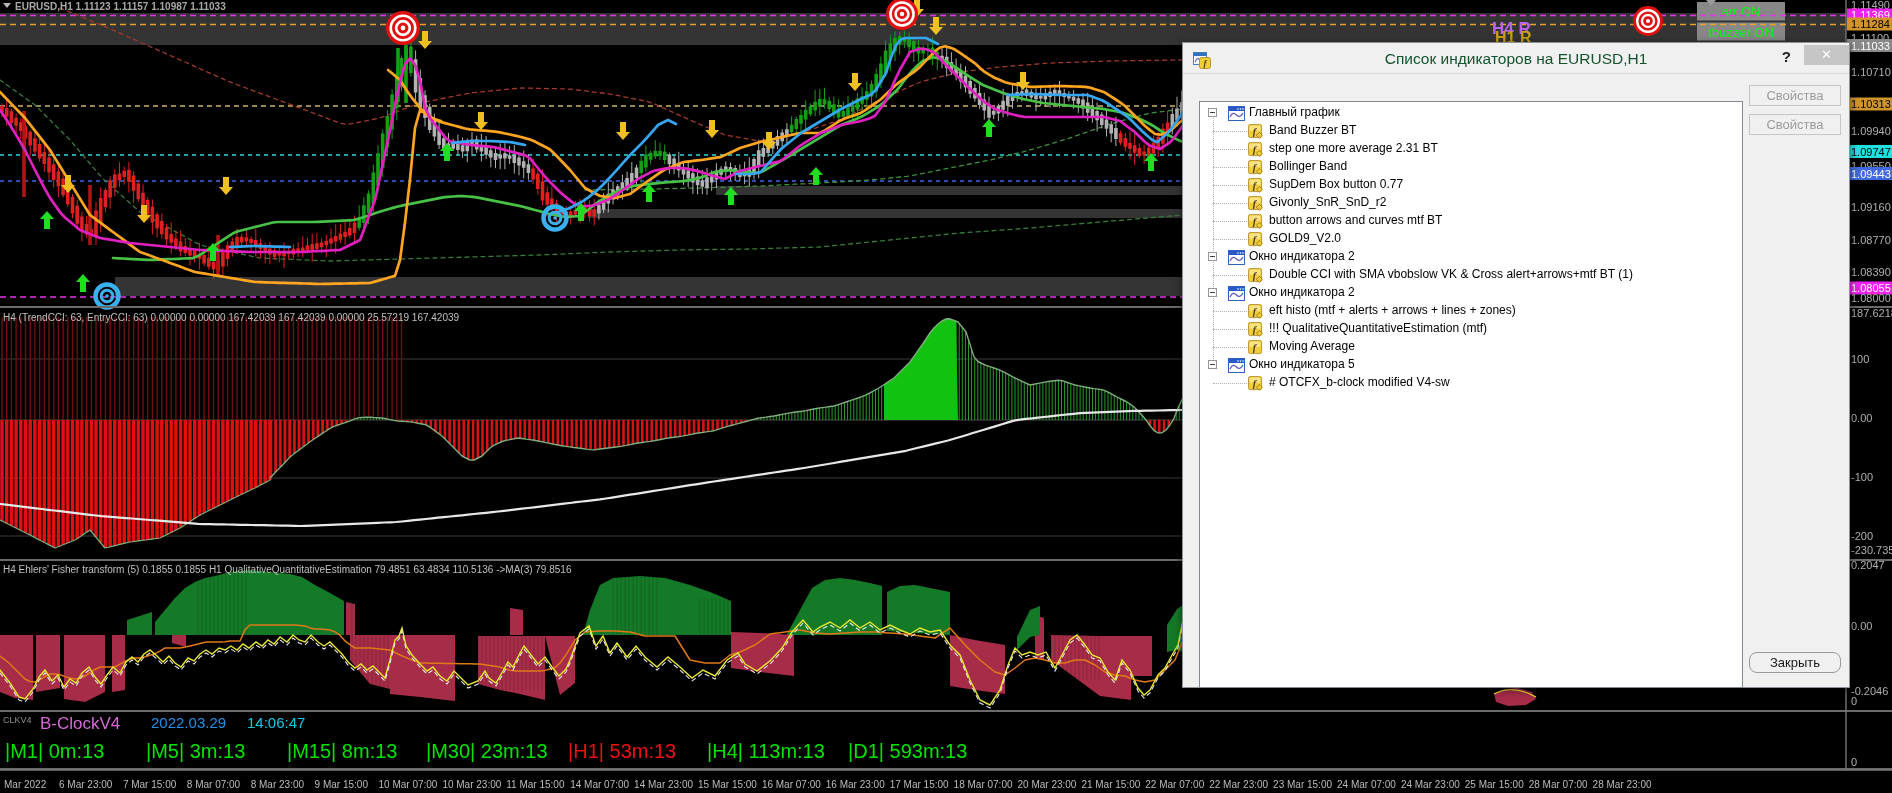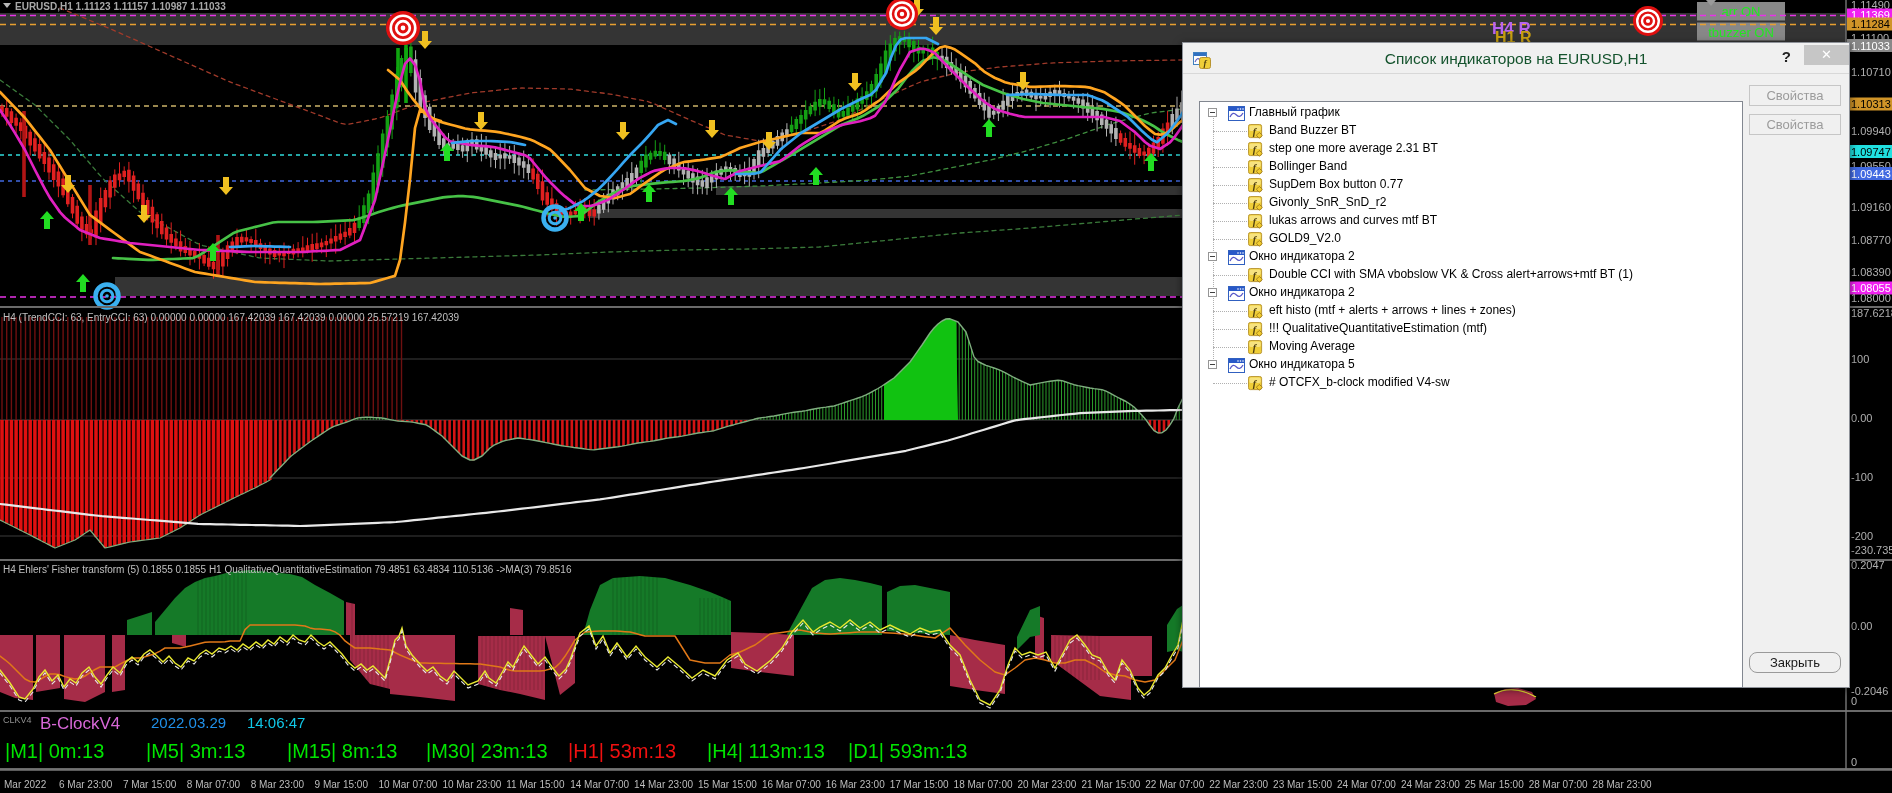--- a/index.html
+++ b/index.html
@@ -290,21 +290,21 @@
           <rect x="9.8" y="9.8" width="4.6" height="4.6" rx="0.8" transform="rotate(45 12.1 12.1)" fill="#f2cc2e" stroke="#99761a" stroke-width="0.9"></rect>
         </svg>
 <div class="tl" style="left:69px;top:93px">Givonly_SnR_SnD_r2</div>
 <div class="hdot" style="left:13px;top:101px;width:34px"></div>
 <svg class="wicon" style="left:48px;top:112px" width="15" height="15" viewBox="0 0 16 16">
           <rect x="0.5" y="0.5" width="14" height="14" rx="2" fill="#efce38" stroke="#b89430"></rect>
           <rect x="1.5" y="1.5" width="12" height="6" rx="2" fill="#f7e37f"></rect>
           <text x="7" y="12" font-size="11" font-style="italic" font-weight="bold" font-family="Liberation Serif" fill="#504010" text-anchor="middle">f</text>
           <rect x="9.8" y="9.8" width="4.6" height="4.6" rx="0.8" transform="rotate(45 12.1 12.1)" fill="#f2cc2e" stroke="#99761a" stroke-width="0.9"></rect>
         </svg>
-<div class="tl" style="left:69px;top:111px">lukas arrows and curves mtf BT</div>
+<div class="tl" style="left:69px;top:111px">button arrows and curves mtf BT</div>
 <div class="hdot" style="left:13px;top:119px;width:34px"></div>
 <svg class="wicon" style="left:48px;top:130px" width="15" height="15" viewBox="0 0 16 16">
           <rect x="0.5" y="0.5" width="14" height="14" rx="2" fill="#efce38" stroke="#b89430"></rect>
           <rect x="1.5" y="1.5" width="12" height="6" rx="2" fill="#f7e37f"></rect>
           <text x="7" y="12" font-size="11" font-style="italic" font-weight="bold" font-family="Liberation Serif" fill="#504010" text-anchor="middle">f</text>
           <rect x="9.8" y="9.8" width="4.6" height="4.6" rx="0.8" transform="rotate(45 12.1 12.1)" fill="#f2cc2e" stroke="#99761a" stroke-width="0.9"></rect>
         </svg>
 <div class="tl" style="left:69px;top:129px">GOLD9_V2.0</div>
 <div class="hdot" style="left:13px;top:137px;width:34px"></div>
 <div class="expbox" style="left:8px;top:150px">

